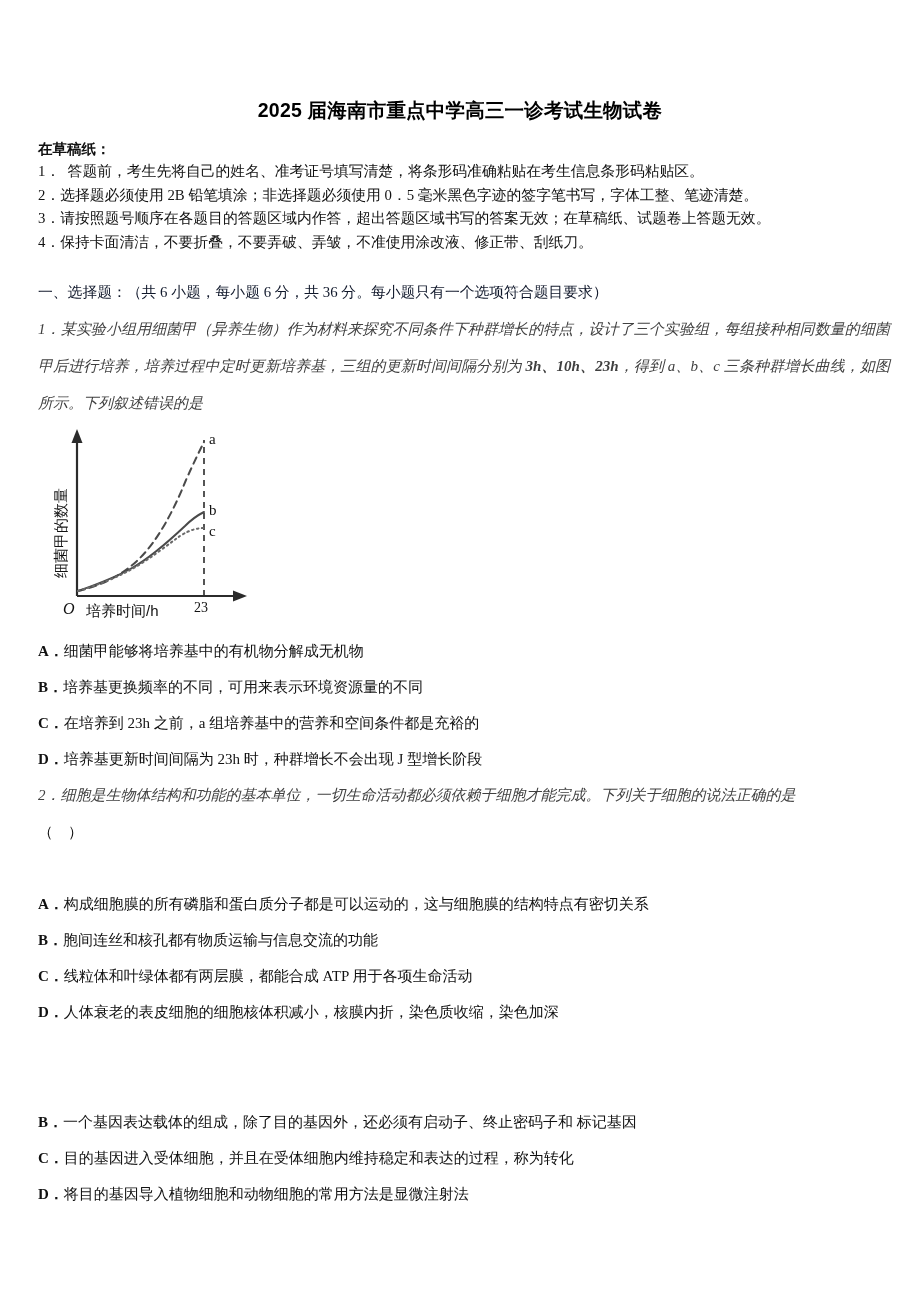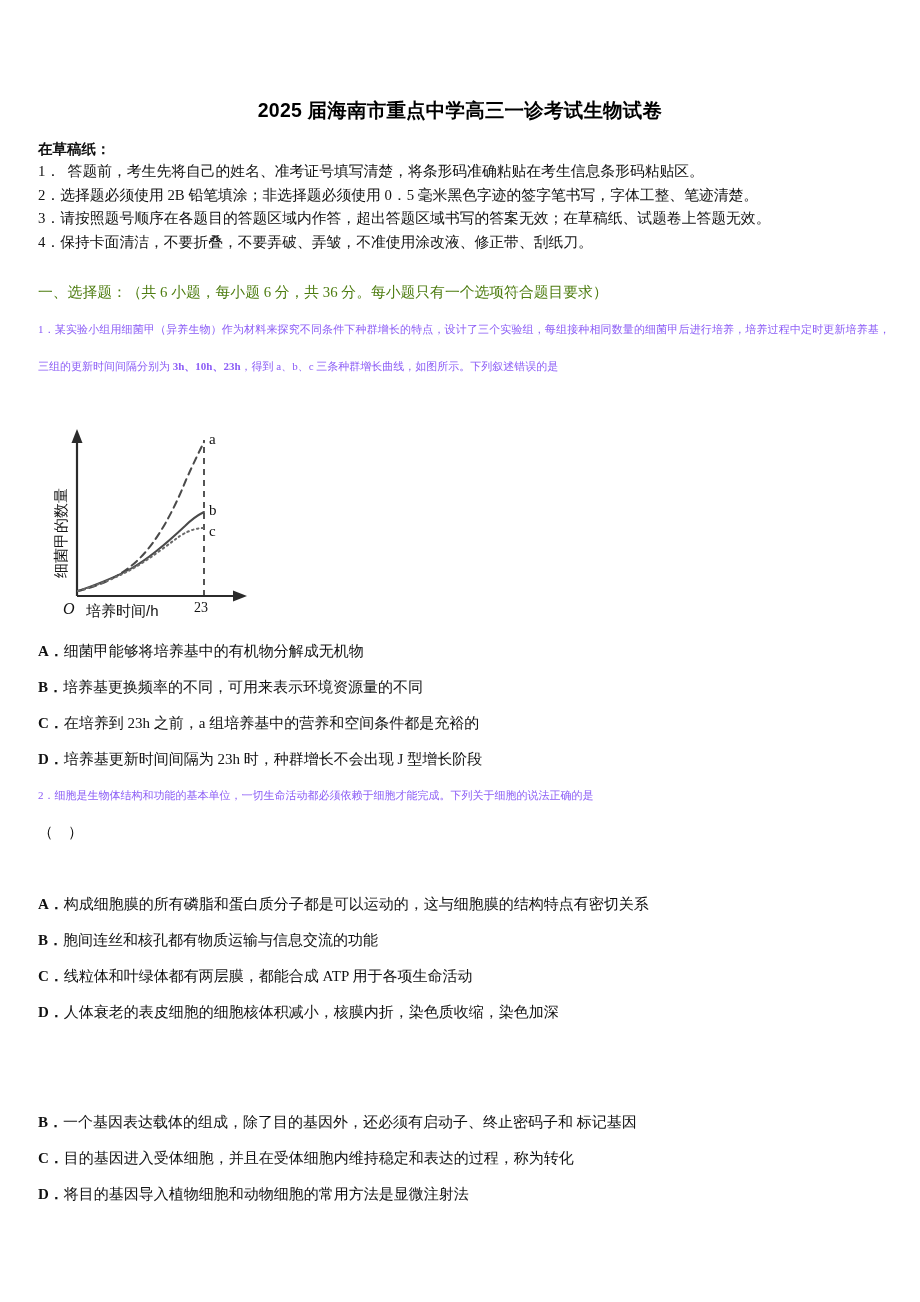--- a/index.html
+++ b/index.html
@@ -58,31 +58,32 @@
   }
 
   
   .section-header {
     position: absolute;
     top: 281px;
     left: 38px;
     width: 860px;
     font-size: 14.8px;
     line-height: 22px;
-    color: #4d7c0f;
+    color: #0f172a;
   }
 
   
   .q-block { position: absolute; left: 38px; width: 852px; }
   .q-stem {
-    font-size: 11px;
+    font-size: 15px;
     line-height: 37px;
     text-align: justify;
     text-justify: inter-ideograph;
-    color: #8b5cf6;
+    color: #404040;
+    font-style: italic;
   }
   .q-paren {
     font-size: 15px;
     line-height: 37px;
     color: #111;
     white-space: pre;
   }
   .opt {
     font-size: 15px;
     line-height: 36px;

